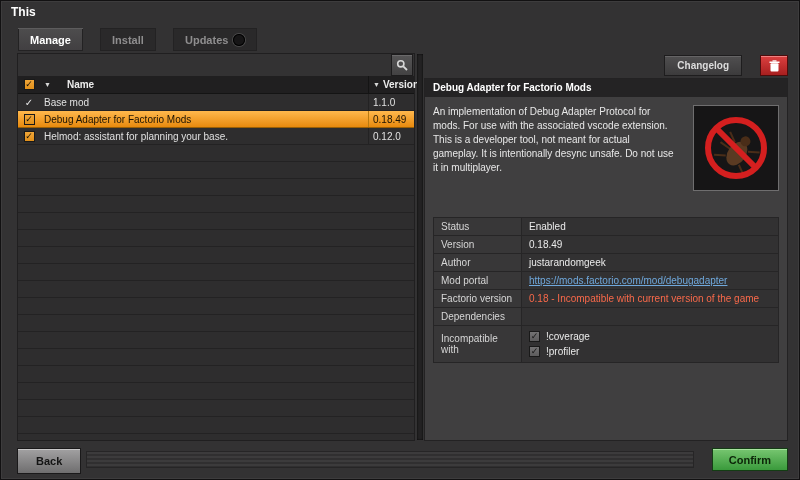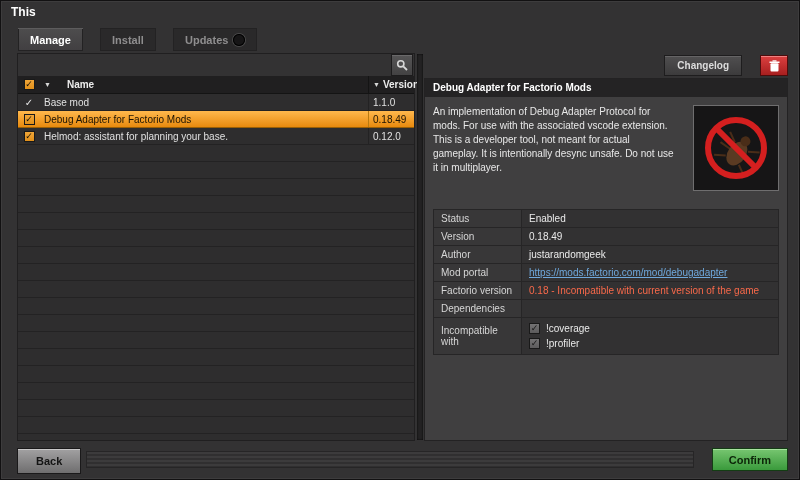--- a/index.html
+++ b/index.html
@@ -37,21 +37,21 @@
   .btn-default{background:linear-gradient(#504f50,#3c3b3c);color:#dcdcdc;box-shadow:inset 0 1px 0 #656465,0 0 0 1px #1e1d1e}
   .btn-danger{width:26px;padding:0;justify-content:center;background:linear-gradient(#dc4040,#a81f1f);box-shadow:inset 0 1px 0 #ef8080,0 0 0 1px #4e0c0c}
 
   .details-panel{position:absolute;left:424px;right:12px;top:78px;bottom:39px;background:#403f40;box-shadow:0 0 0 1px #232223;display:flex;flex-direction:column}
   .details-header{height:18px;background:#242324;color:#ffffff;font-size:10px;font-weight:bold;padding:3px 8px}
   .details-body{flex:1;padding:8px;overflow:hidden}
   .details-top{display:flex;gap:16px}
   .description{flex:1;font-size:10px;line-height:1.4;color:#e8e8e8}
   .thumb{width:86px;height:86px;flex:none;background:#161516;border:1px solid #6f6e6f;display:flex;align-items:center;justify-content:center}
 
-  .info-table{width:100%;border-collapse:collapse;margin-top:18px;font-size:10px}
+  .info-table{width:100%;border-collapse:collapse;margin-top:26px;font-size:10px}
   .info-table td{border:1px solid #262526;padding:3px 7px;color:#eaeaea;height:18px;vertical-align:middle}
   .info-table td.label{width:88px;background:#383738;color:#d6d6d6}
   .info-table td.value{background:#323132}
   a.link{color:#6fa8dc;text-decoration:underline;cursor:pointer}
   .warn{color:#f9694a}
   .cb-list{display:flex;flex-direction:column;gap:4px;padding:2px 0}
   .cb-item{display:flex;align-items:center;gap:6px}
 
   .footer{position:absolute;left:0;right:0;bottom:0;height:39px}
   .drag{position:absolute;left:86px;right:106px;top:12px;height:15px;background:repeating-linear-gradient(to bottom,#3c3b3c 0 2px,#302f30 2px 4px);box-shadow:0 0 0 1px #262526}

